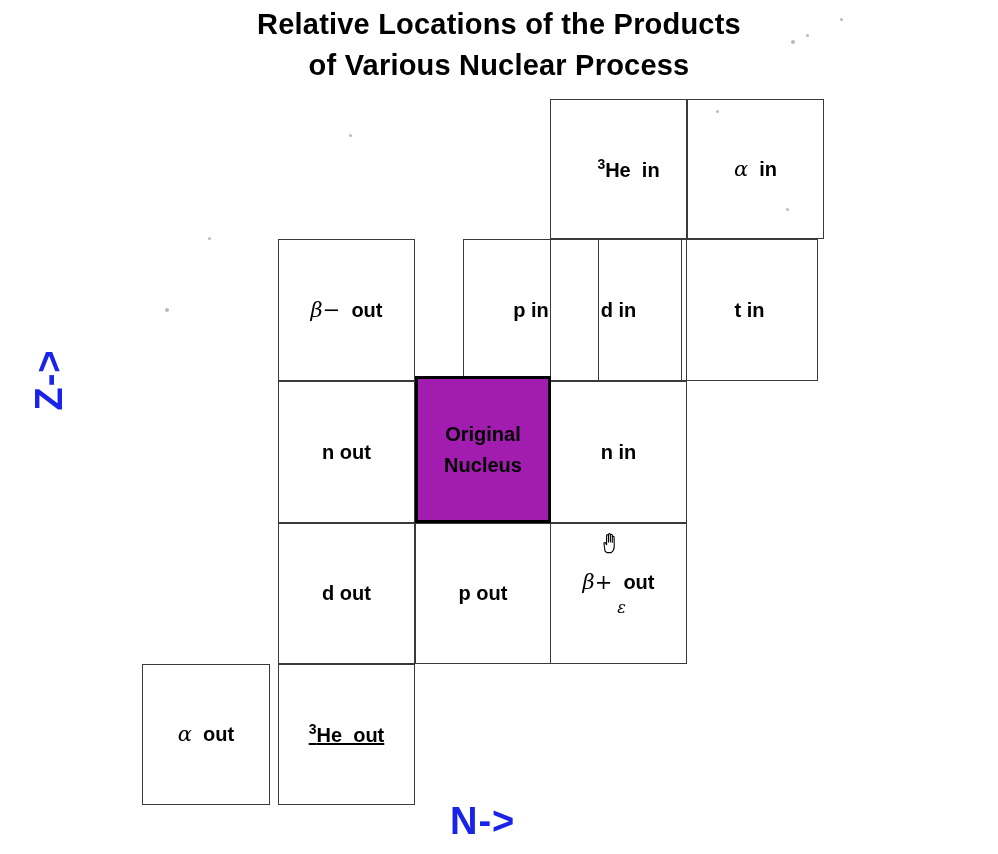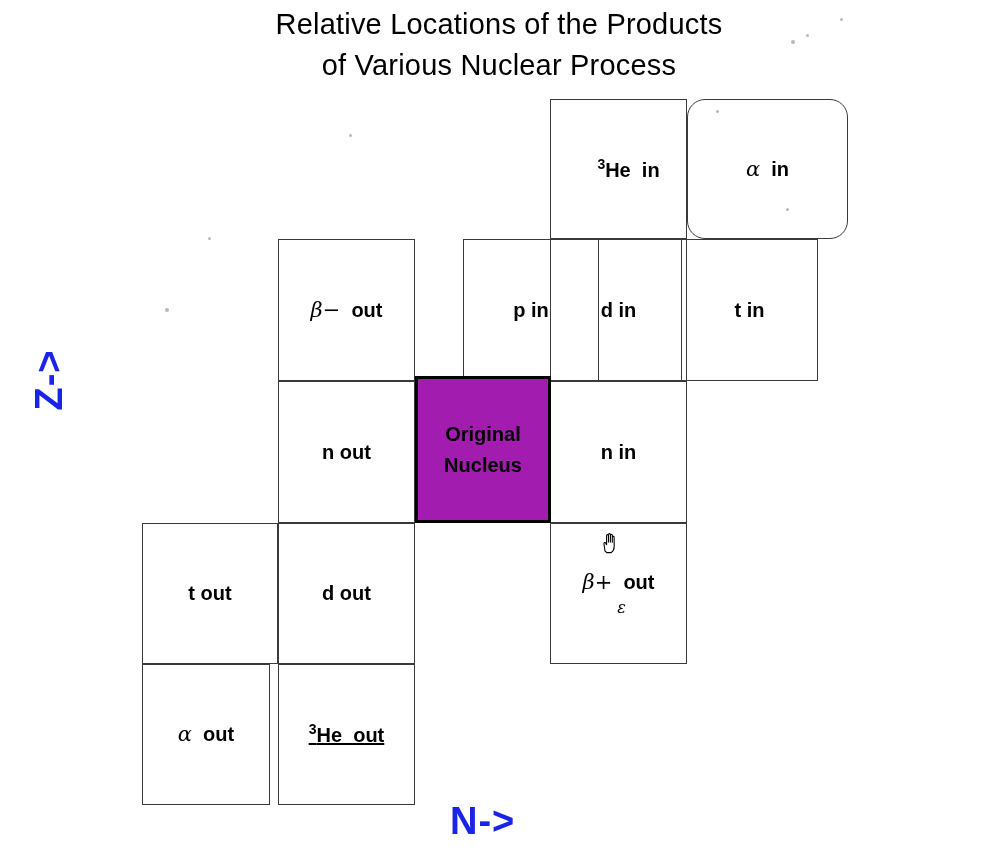--- a/index.html
+++ b/index.html
@@ -15,21 +15,21 @@
     color: #000000;
     overflow: hidden;
   }
   #title {
     position: absolute;
     top: 4px;
     left: 0;
     width: 998px;
     text-align: center;
     font-size: 29px;
-    font-weight: normal;
+    font-weight: bold;
     line-height: 1.42;
     letter-spacing: 0.2px;
   }
   #title .line {
     display: block;
   }
   #grid {
     position: absolute;
     left: 142px;
     top: 99px;
@@ -136,21 +136,21 @@
 <div class="speck" style="left:716px;top:110px;width:3px;height:3px;"></div>
 <div class="speck" style="left:786px;top:208px;width:3px;height:3px;"></div>
 <div class="speck" style="left:208px;top:237px;width:3px;height:3px;"></div>
 <div class="speck" style="left:165px;top:308px;width:4px;height:4px;"></div>
 
 <div id="grid">
 
   <div class="cell" style="left:408px; top:0px; width:137px; height:140px;padding-left:20px;">
     <span class="label"><span class="sup">3</span>He&nbsp; in</span>
   </div>
-  <div class="cell" style="left:545px; top:0px; width:161px; height:140px;border-radius:18px;">
+  <div class="cell" style="left:545px; top:0px; width:137px; height:140px;">
     <span class="label"><span class="greek">α</span>&nbsp; <span>in</span></span>
   </div>
 
   <div class="cell" style="left:136px; top:140px; width:137px; height:142px;">
     <span class="label"><span class="greek">β−</span>&nbsp; <span>out</span></span>
   </div>
   <div class="cell" style="left:273px; top:140px; width:136px; height:142px;margin-left:48px;">
     <span class="label">p  in</span>
   </div>
   <div class="cell" style="left:408px; top:140px; width:137px; height:142px;">
@@ -166,25 +166,25 @@
   <div class="cell highlight" style="left:273px; top:277px; width:136px; height:147px;">
     <span class="label">
       <span>Original</span><br>
       <span>Nucleus</span>
     </span>
   </div>
   <div class="cell" style="left:408px; top:282px; width:137px; height:142px;">
     <span class="label">n  in</span>
   </div>
 
-  <div class="cell" style="left:0px; top:424px; width:136px; height:141px;">
-    <span class="label">t  out</span>
-  </div>
   <div class="cell" style="left:136px; top:424px; width:137px; height:141px;">
     <span class="label">d  out</span>
+  </div>
+  <div class="cell" style="left:273px; top:424px; width:136px; height:141px;">
+    <span class="label">p  out</span>
   </div>
   <div class="cell" style="left:408px; top:424px; width:137px; height:141px;">
     <span class="label">
       <span class="greek">β+</span>&nbsp; <span>out</span>
       <span class="sub-eps">ε</span>
     </span>
   </div>
 
   <div class="cell" style="left:0px; top:565px; width:128px; height:141px;">
     <span class="label"><span class="greek">α</span>&nbsp; <span>out</span></span>

